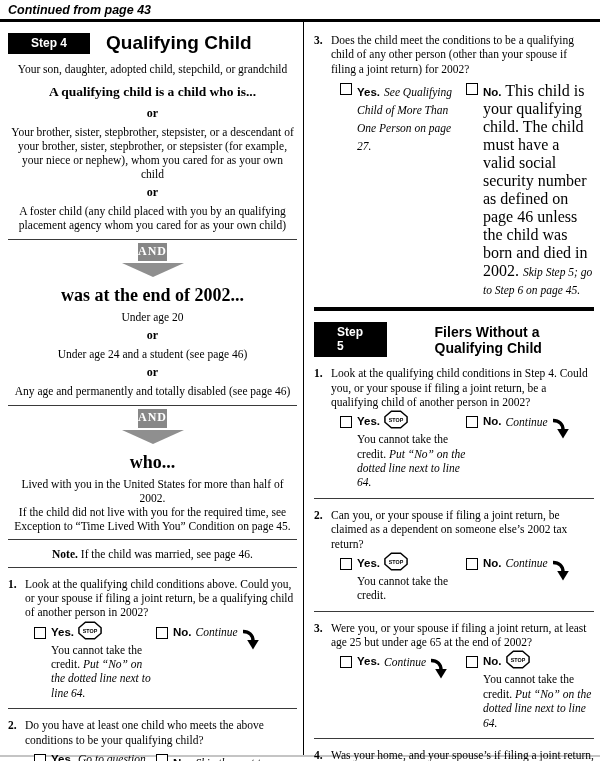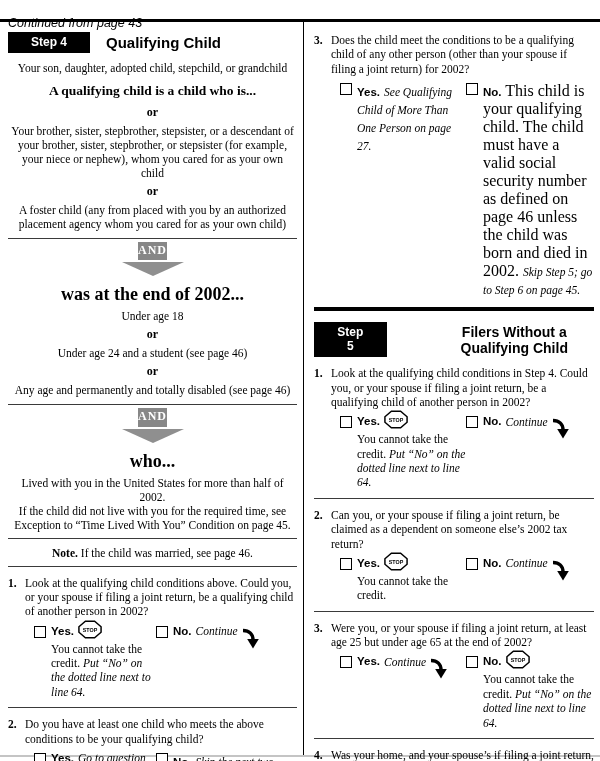--- a/index.html
+++ b/index.html
@@ -1,37 +1,37 @@
 <!DOCTYPE html>
 <html><head>
 <meta charset="utf-8">
 <style>
   html,body { margin:0; padding:0; background:#fff; }
   .page {
     position:relative; width:600px; height:761px; background:#fff;
     font-family:"Liberation Serif", serif; color:#000; overflow:hidden;
   }
   .continued {
-    position:absolute; top:16px; left:8px;
-    font-family:"Liberation Sans", sans-serif; font-weight:normal; font-style:italic;
+    position:absolute; top:3px; left:8px;
+    font-family:"Liberation Sans", sans-serif; font-weight:bold; font-style:italic;
     font-size:12.5px;
   }
   .toprule { position:absolute; top:19px; left:0; width:600px; height:3px; background:#000; }
   .divider { position:absolute; top:22px; left:303px; width:1px; height:733px; background:#000; }
   .bottomrule { position:absolute; top:755px; left:0; width:600px; height:2px; background:#c4c4c4; }
 
   .col-left  { position:absolute; top:30px; left:8px;  width:289px; }
   .col-right { position:absolute; top:24px; left:314px; width:280px; }
 
   .step-header { display:flex; align-items:center; gap:16px; margin:2px 0 8px; }
   .step-box {
     background:#000; color:#fff; font-family:"Liberation Sans", sans-serif;
     font-weight:bold; font-size:12px; padding:3px 23px 4px;
   }
-  .step-title { font-family:"Liberation Sans", sans-serif; font-weight:bold; font-size:15px; }
+  .step-title { font-family:"Liberation Sans", sans-serif; font-weight:bold; font-size:19px; }
 
   .c { text-align:center; }
   .h1 { font-weight:bold; font-size:13.5px; margin:8px 0 6px; }
   .h2 { font-weight:bold; font-size:18px; margin:8px 0 4px; }
   .body-text { font-size:11.5px; line-height:1.22; margin:4px 2px; }
   .or { font-weight:bold; font-size:12px; margin:3px 0; }
   .sep  { border:0; border-top:1px solid #3a3a3a; margin:7px 0 0; }
   .sep2 { border:0; border-top:1px solid #3a3a3a; margin:6px 0 2px; }
 
   .and-wrap { text-align:center; margin:3px 0 2px; line-height:0; }
@@ -82,32 +82,32 @@
       <span class="step-box">Step 4</span>
       <span class="step-title">Qualifying Child</span>
     </div>
 
     <div class="c body-text">Your son, daughter, adopted child, stepchild, or grandchild</div>
 
     <div class="c h1">A qualifying child is a child who is...</div>
     <div class="c or">or</div>
     <div class="c body-text">Your brother, sister, stepbrother, stepsister, or a descendant of your brother, sister, stepbrother, or stepsister (for example, your niece or nephew), whom you cared for as your own child</div>
     <div class="c or">or</div>
-    <div class="c body-text">A foster child (any from placed with you by an authorized placement agency whom you cared for as your own child)</div>
+    <div class="c body-text">A foster child (any child placed with you by an qualifying placement agency whom you cared for as your own child)</div>
 
     <hr class="sep">
     <div class="and-wrap">
       <span class="and-box">AND</span>
       <svg class="and-arrow" width="62" height="14" viewBox="0 0 62 14">
           <polygon points="0,0 62,0 31,14" fill="#8f8f8f"></polygon>
         </svg>
     </div>
 
     <div class="c h2">was at the end of 2002...</div>
-    <div class="c body-text">Under age 18</div>
+    <div class="c body-text">Under age 20</div>
     <div class="c or">or</div>
     <div class="c body-text">Under age 24 and a student (see page 46)</div>
     <div class="c or">or</div>
     <div class="c body-text">Any age and permanently and totally disabled (see page 46)</div>
 
     <hr class="sep">
     <div class="and-wrap">
       <span class="and-box">AND</span>
       <svg class="and-arrow" width="62" height="14" viewBox="0 0 62 14">
           <polygon points="0,0 62,0 31,14" fill="#8f8f8f"></polygon>
@@ -215,21 +215,21 @@
             <span class="lbl">No.</span>
             <span>This child is your qualifying child. The child must have a valid social security number as defined on page 46 unless the child was born and died in 2002.</span>
             <span class="it">Skip Step 5; go to Step 6 on page 45.</span>
           </div>
         </div>
       </div>
     </div>
 
     <div class="thickbar"></div>
 
-    <div class="step-header" style="margin-top:11px;text-align:center;">
+    <div class="step-header" style="margin-top:11px;">
       <span class="step-box">Step 5</span>
       <span class="step-title" style="font-size:14px;margin-left:32px;">Filers Without a Qualifying Child</span>
     </div>
 
     <div class="question">
       <span class="qnum">1.</span>
       <span class="qtext">Look at the qualifying child conditions in Step 4. Could you, or your spouse if filing a joint return, be a qualifying child of another person in 2002?</span>
     </div>
     <div class="answers">
       <div class="ans ans-yes">

